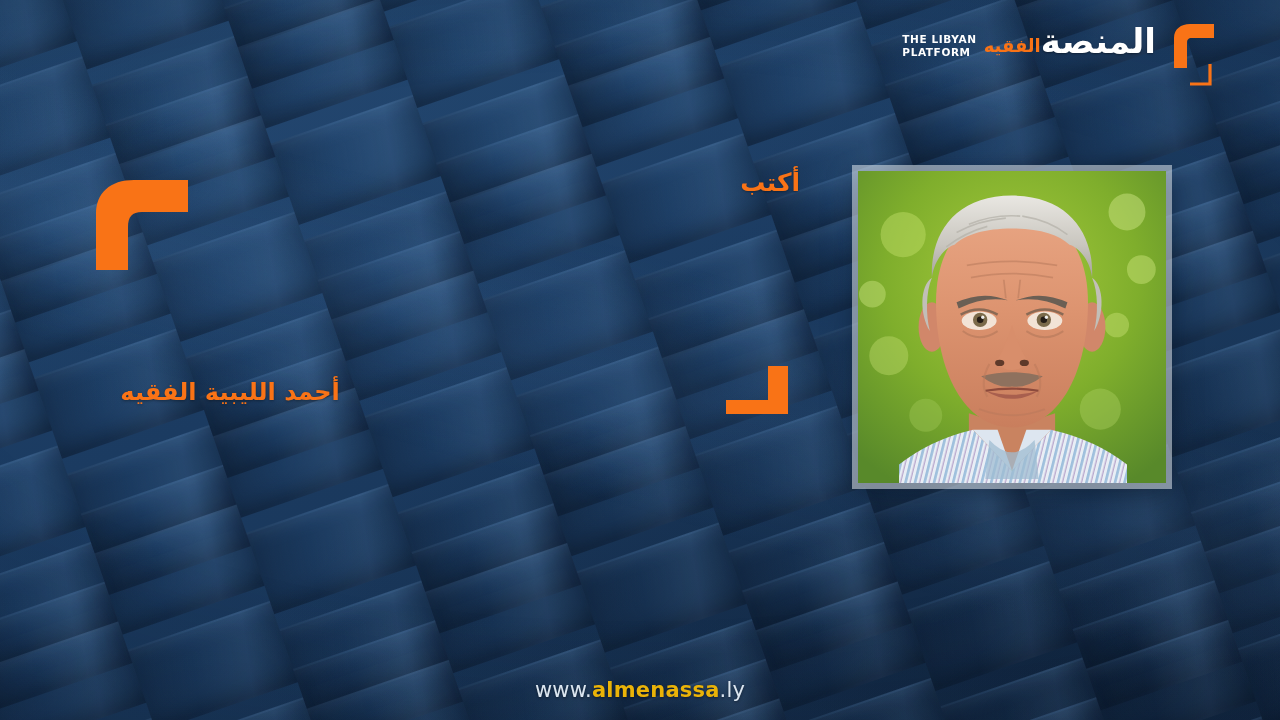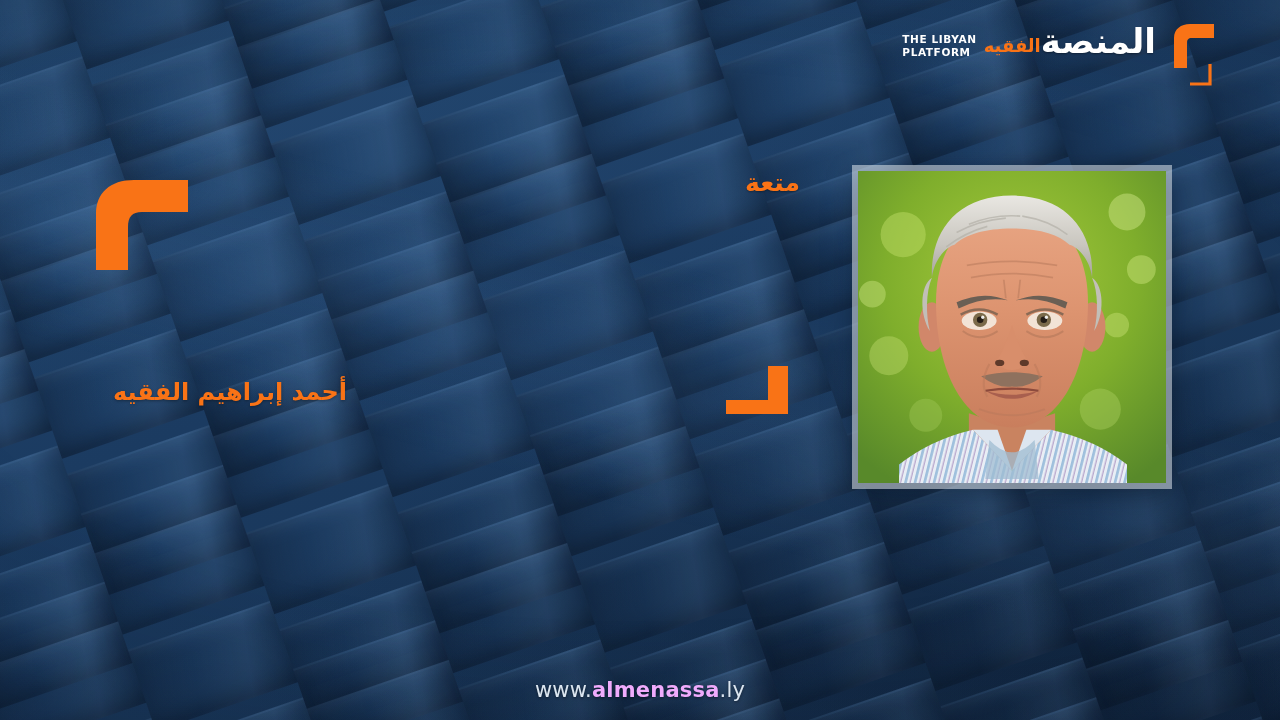--- a/index.html
+++ b/index.html
@@ -156,21 +156,21 @@
   }
   .photo svg{display:block;width:100%;height:100%;}
 
   
   .footer{
     position:absolute;left:0;right:0;bottom:18px;
     text-align:center;direction:ltr;
     color:#eef3f8;font-size:21px;letter-spacing:.2px;
     text-shadow:0 1px 3px rgba(0,0,0,.45);
   }
-  .footer b{font-weight:700;color:#f0abfc;}
+  .footer b{font-weight:700;color:#eab308;}
   .footer .w,.footer .tld{font-weight:400;color:#dce6f0;}
 </style>
 </head>
 <body>
 
 <div class="card">
 
   <div class="bg"></div>
   <div class="bg-ribbons" id="ribbons">
       <div class="band" style="top: 0px;">
@@ -343,23 +343,23 @@
     </div>
   </div>
 
   <svg class="qmark-open" viewBox="0 0 104 92">
     <path d="M8 92 L8 36 C8 15 22 2 46 2 L100 2 L100 34 L54 34 C44 34 40 39 40 49 L40 92 Z" fill="#f97316"></path>
   </svg>
   <svg class="qmark-close" viewBox="0 0 70 52">
     <path d="M4 50 L4 36 L46 36 L46 2 L66 2 L66 50 Z" fill="#f97316"></path>
   </svg>
 
-  <div class="label-top">متعة</div>
-
-  <div class="author">أحمد إبراهيم الفقيه</div>
+  <div class="label-top">أكتب</div>
+
+  <div class="author">أحمد الليبية الفقيه</div>
 
   <div class="photo-wrap">
     <div class="photo-glow"></div>
     <div class="photo">
       <svg viewBox="0 0 300 304" preserveAspectRatio="xMidYMid slice">
         <defs>
           <radialGradient id="bok" cx="50%" cy="35%" r="75%">
             <stop offset="0%" stop-color="#a6cb3c"></stop>
             <stop offset="55%" stop-color="#7fae2c"></stop>
             <stop offset="100%" stop-color="#58892a"></stop>

